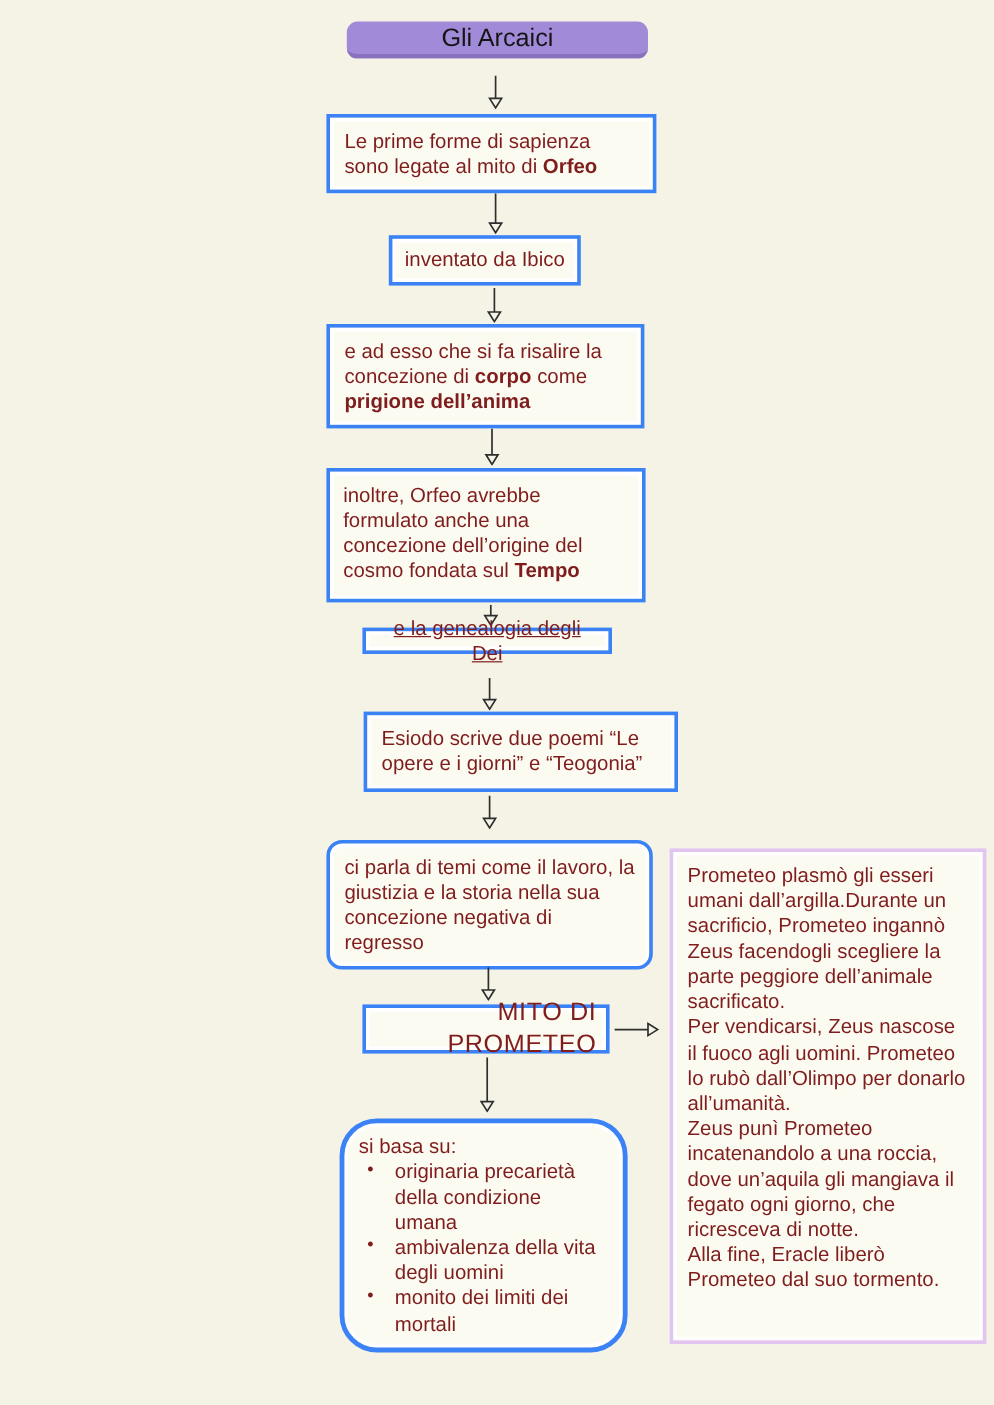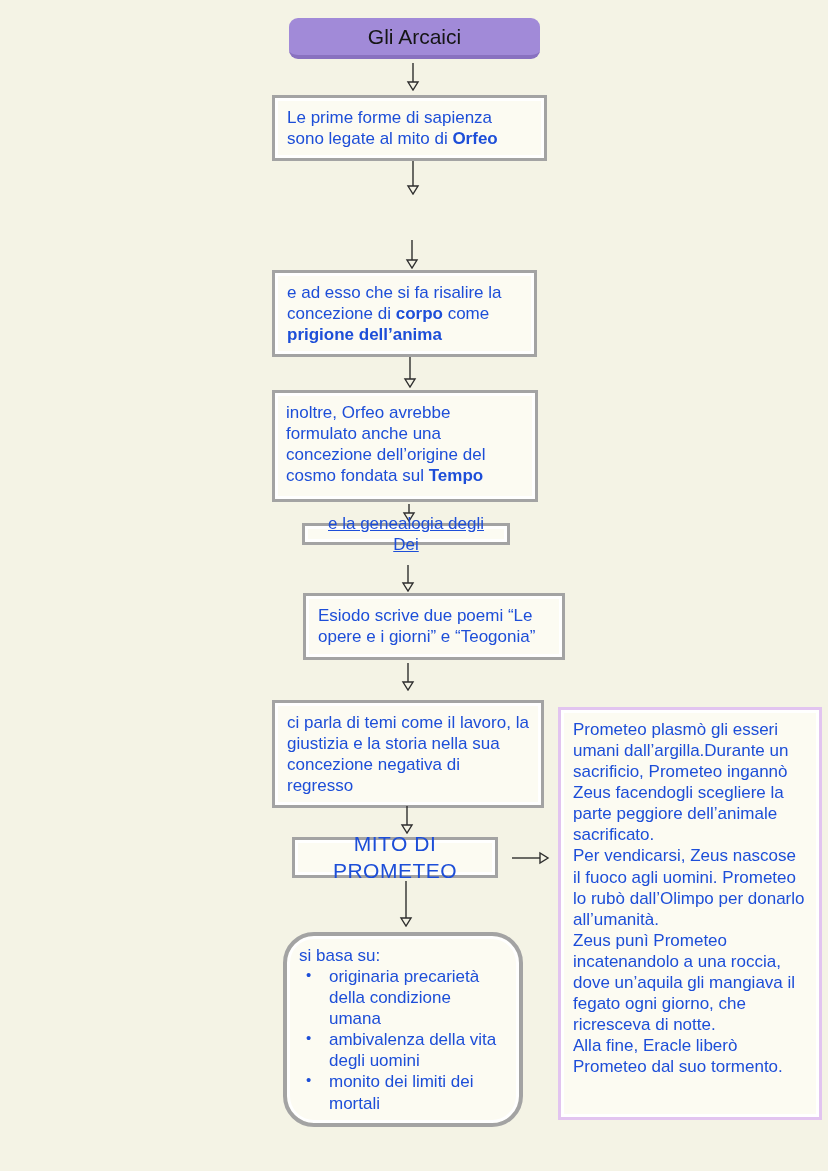--- a/index.html
+++ b/index.html
@@ -8,39 +8,39 @@
     position: relative;
     width: 828px;
     height: 1171px;
     background: #f4f3e5;
     overflow: hidden;
     color: #1c1c1c;
   }
   .title-box {
     position: absolute;
     left: 289px; top: 18px;
-    width: 251px; height: 41px;
+    width: 251px; height: 31px;
     background: #a18ad8;
     border-bottom: 4px solid #8971c0;
     border-radius: 9px;
     display: flex; align-items: center; justify-content: center;
     font-size: 21px;
     color: #151515;
     box-sizing: border-box;
   }
   .node {
     position: absolute;
     background: #fcfbf2;
-    border: 3px solid #a3a3a3;
+    border: 3px solid #3b82f6;
     box-shadow: inset 0 0 0 3px #ffffff;
     box-sizing: border-box;
     font-size: 17px;
     line-height: 1.24;
     padding: 9px 12px;
-    color: #1d4ed8;
+    color: #7f1d1d;
   }
   .node.center {
     display: flex; align-items: center; justify-content: center;
     text-align: center;
     padding: 4px 8px;
   }
   .node b { font-weight: bold; }
   .node.mito { font-size: 21px; letter-spacing: 0.5px; }
   .arrow { position: absolute; }
   .arrow line, .arrow polygon {
@@ -76,20 +76,23 @@
 
   <div class="node" style="left:272px; top:95px; width:275px; min-height:63px;">
     <span>Le prime forme di sapienza sono legate al mito di </span><b>Orfeo</b>
   </div>
 
   <svg class="arrow" style="left:406px; top:161px;" width="14" height="34">
     <line x1="7" y1="0" x2="7" y2="25"></line>
     <polygon points="2,25 12,25 7,33"></polygon>
   </svg>
 
+  <div class="node center" style="left:324px; top:196px; width:160px; height:42px;">
+    <span>inventato da Ibico</span>
+  </div>
 
   <svg class="arrow" style="left:405px; top:240px;" width="14" height="29">
     <line x1="7" y1="0" x2="7" y2="20"></line>
     <polygon points="2,20 12,20 7,28"></polygon>
   </svg>
 
   <div class="node" style="left:272px; top:270px; width:265px; min-height:85px;">
     <span>e ad esso che si fa risalire la concezione di </span><b>corpo</b><span> come </span><b>prigione dell’anima</b>
   </div>
 
@@ -118,30 +121,30 @@
 
   <div class="node" style="left:277px; top:593px; width:262px; min-height:67px;margin-left:26px;">
     <span>Esiodo scrive due poemi “Le opere e i giorni” e “Teogonia”</span>
   </div>
 
   <svg class="arrow" style="left:401px; top:663px;" width="14" height="28">
     <line x1="7" y1="0" x2="7" y2="19"></line>
     <polygon points="2,19 12,19 7,27"></polygon>
   </svg>
 
-  <div class="node" style="left:272px; top:700px; width:272px; min-height:103px;">
+  <div class="node" style="left:272px; top:700px; width:272px; min-height:103px;border-radius:13px;">
     <span>ci parla di temi come il lavoro, la giustizia e la storia nella sua concezione negativa di regresso</span>
   </div>
 
   <svg class="arrow" style="left:400px; top:806px;" width="14" height="28">
     <line x1="7" y1="0" x2="7" y2="19"></line>
     <polygon points="2,19 12,19 7,27"></polygon>
   </svg>
 
-  <div class="node center mito" style="left:292px; top:837px; width:206px; height:41px;">
+  <div class="node center mito" style="left:302px; top:837px; width:206px; height:41px;text-align:right;">
     <span>MITO DI PROMETEO</span>
   </div>
 
   <svg class="arrow" style="left:512px; top:851px;" width="38" height="14">
     <line x1="0" y1="7" x2="28" y2="7"></line>
     <polygon points="28,2 28,12 36,7"></polygon>
   </svg>
 
   <svg class="arrow" style="left:399px; top:881px;" width="14" height="46">
     <line x1="7" y1="0" x2="7" y2="37"></line>

